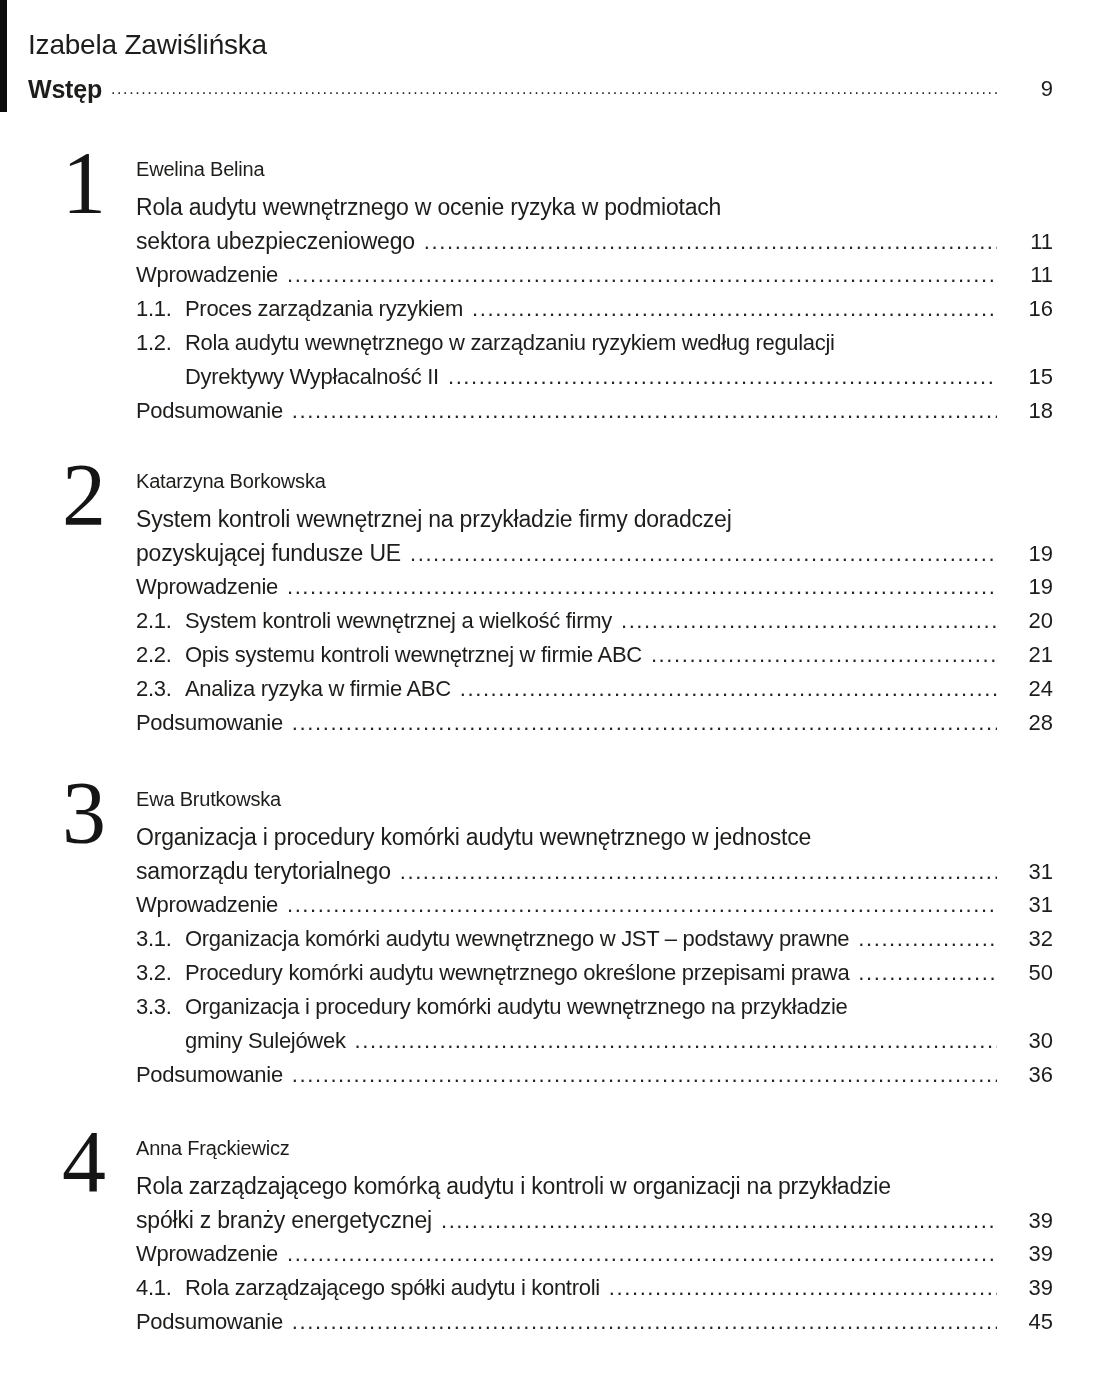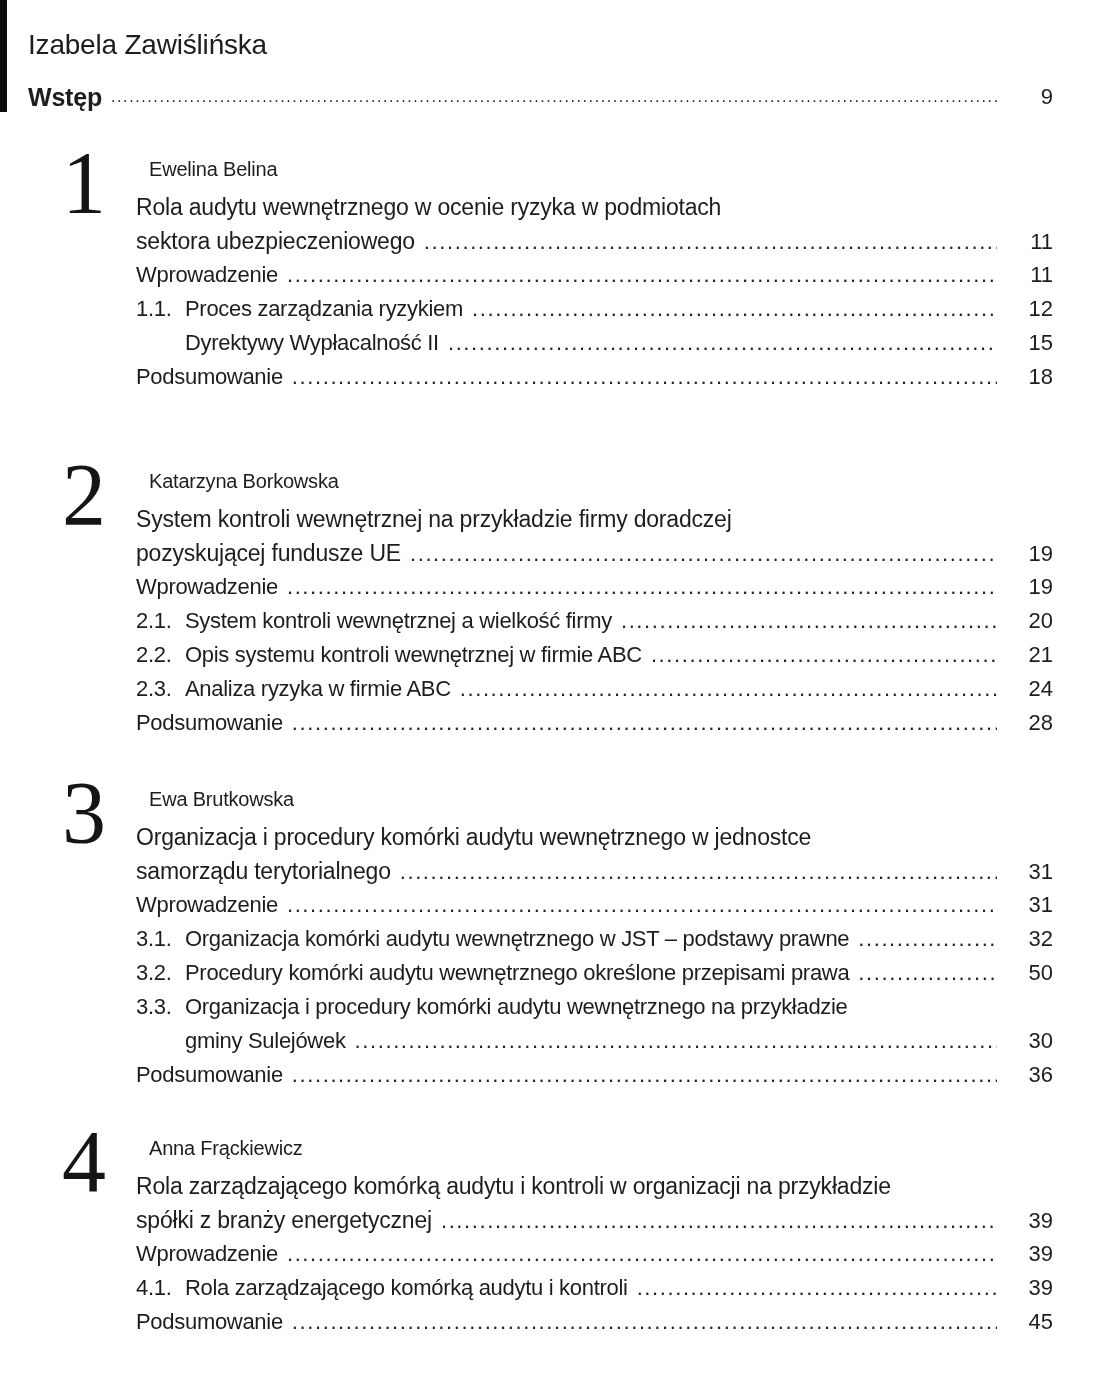--- a/index.html
+++ b/index.html
@@ -17,42 +17,42 @@
   .scan-bar {
     position: absolute;
     left: 0; top: 0;
     width: 7px; height: 112px;
     background: #0c0c0c;
   }
 
   
   .preface { position: absolute; left: 28px; right: 47px; top: 33px; }
   .preface-author { font-size: 28px; line-height: 24px; letter-spacing: -0.2px; }
-  .preface-row { display: flex; align-items: flex-start; margin-top: 23px; height: 34px; line-height: 34px; }
+  .preface-row { display: flex; align-items: flex-start; margin-top: 15px; height: 34px; line-height: 34px; }
   .preface-title { font-weight: bold; font-size: 25px; letter-spacing: -0.2px; white-space: nowrap; }
 
   
   .chapter { position: absolute; left: 0; right: 47px; }
   .ch1 { top: 156px; }
   .ch2 { top: 468px; }
   .ch3 { top: 786px; }
   .ch4 { top: 1135px; }
 
   .ch-num {
     position: absolute;
     left: 62px;
     top: -17px;
     font-family: "Liberation Serif", serif;
     font-size: 88px;
     line-height: 1;
     color: #151515;
   }
   .ch-body { margin-left: 136px; }
 
-  .ch-author { font-size: 20px; line-height: 26px; margin-bottom: 8px; letter-spacing: -0.2px; margin-left: 13px; }
+  .ch-author { font-size: 20px; line-height: 26px; margin-bottom: 8px; letter-spacing: -0.2px; }
 
   .row {
     display: flex;
     align-items: baseline;
     height: 34px;
     line-height: 34px;
     font-size: 22px;
     letter-spacing: -0.3px;
   }
   .title-line { font-weight: normal; font-size: 23px; letter-spacing: -0.2px; white-space: nowrap; }
@@ -103,21 +103,25 @@
       </div>
       <div class="row">
         <span class="etext">Wprowadzenie</span>
         <span class="lead"></span>
         <span class="pg">11</span>
       </div>
       <div class="row">
         <span class="enum">1.1.</span>
         <span class="etext">Proces zarządzania ryzykiem</span>
         <span class="lead"></span>
-        <span class="pg">12</span>
+        <span class="pg">16</span>
+      </div>
+      <div class="row">
+        <span class="enum">1.2.</span>
+        <span class="etext">Rola audytu wewnętrznego w zarządzaniu ryzykiem według regulacji</span>
       </div>
       <div class="row indent">
         <span class="etext">Dyrektywy Wypłacalność II</span>
         <span class="lead"></span>
         <span class="pg">15</span>
       </div>
       <div class="row">
         <span class="etext">Podsumowanie</span>
         <span class="lead"></span>
         <span class="pg">18</span>
@@ -220,21 +224,21 @@
         <span class="lead"></span>
         <span class="pg">39</span>
       </div>
       <div class="row">
         <span class="etext">Wprowadzenie</span>
         <span class="lead"></span>
         <span class="pg">39</span>
       </div>
       <div class="row">
         <span class="enum">4.1.</span>
-        <span class="etext">Rola zarządzającego komórką audytu i kontroli</span>
+        <span class="etext">Rola zarządzającego spółki audytu i kontroli</span>
         <span class="lead"></span>
         <span class="pg">39</span>
       </div>
       <div class="row">
         <span class="etext">Podsumowanie</span>
         <span class="lead"></span>
         <span class="pg">45</span>
       </div>
     </div>
   </section>

